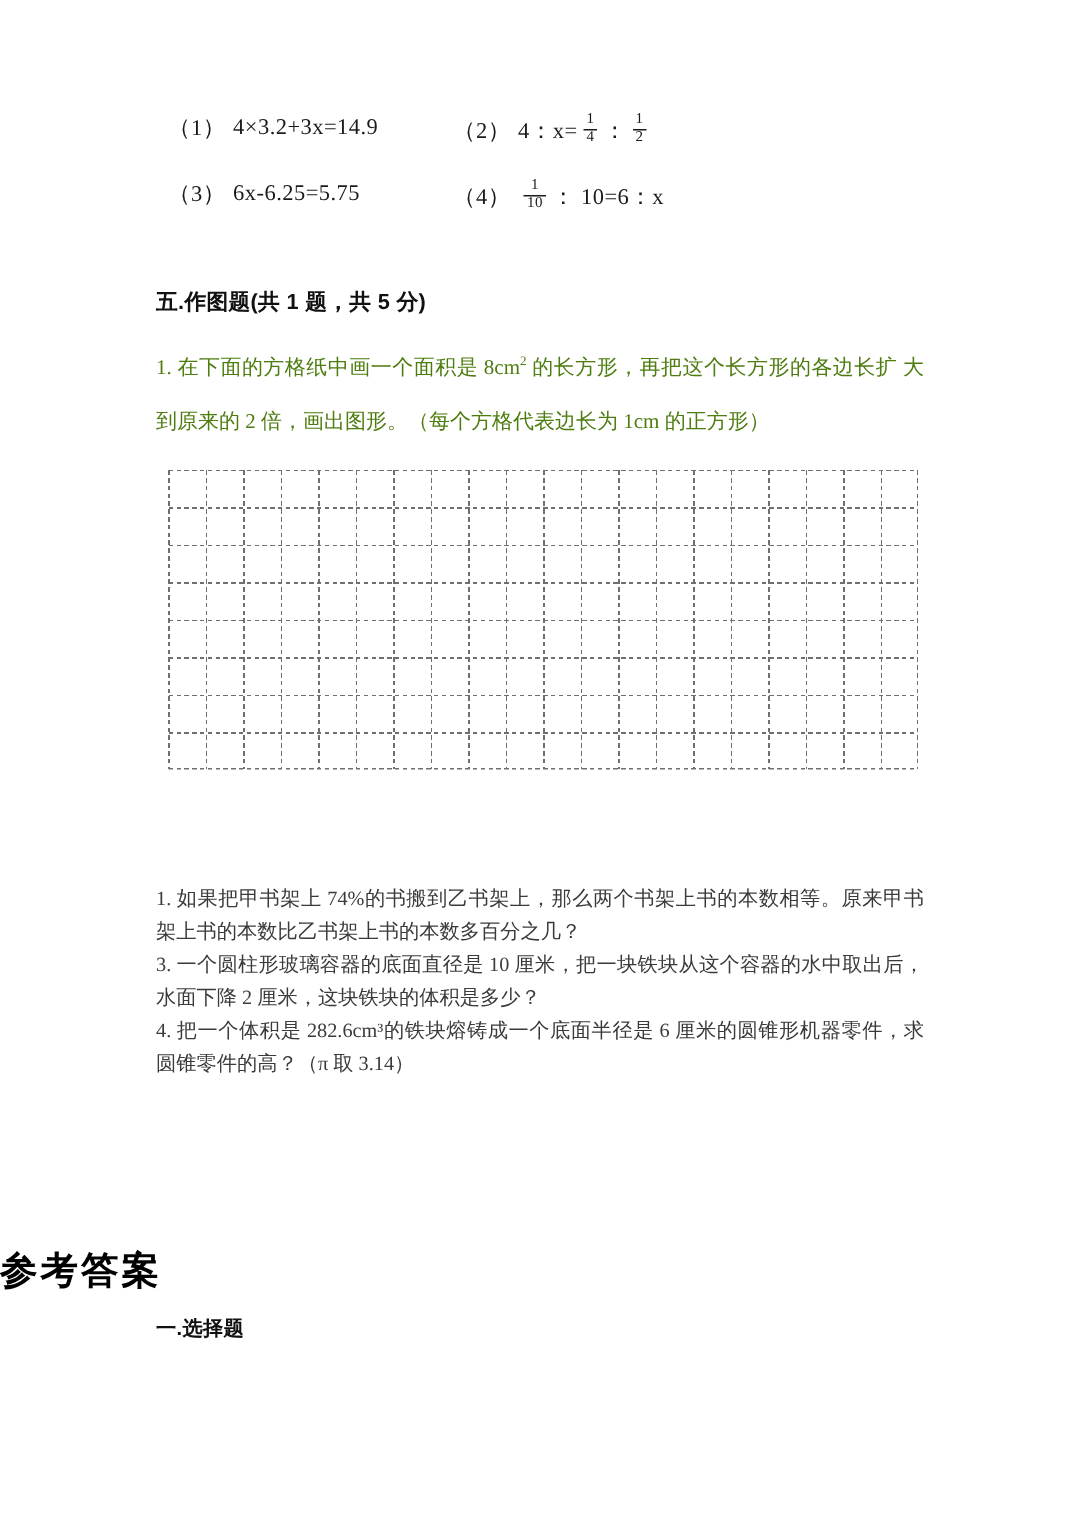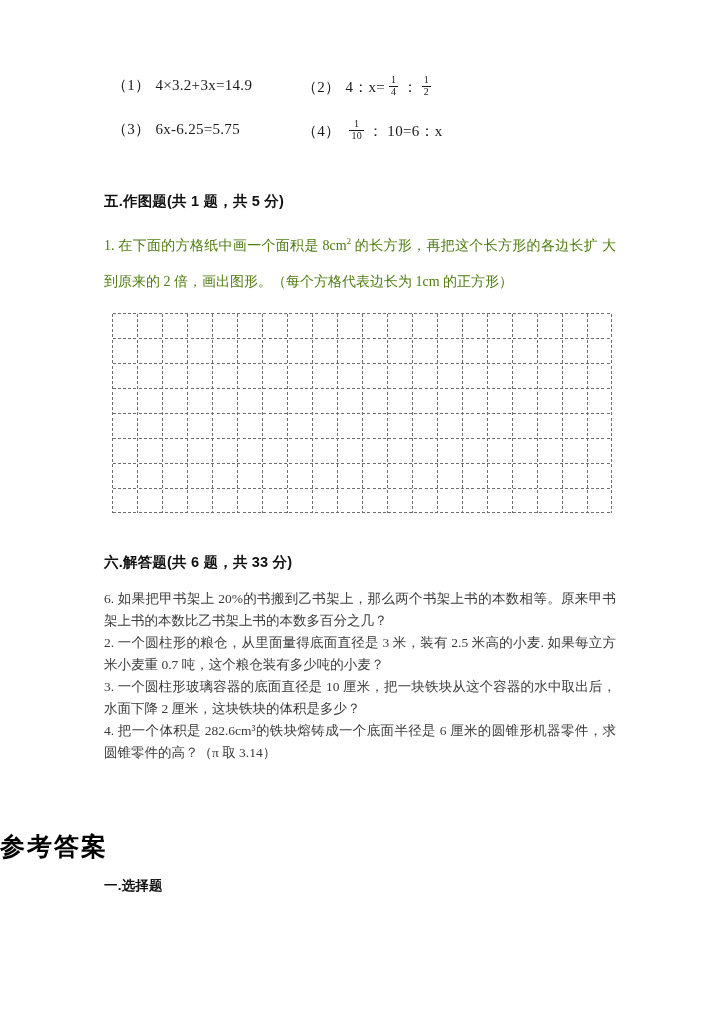--- a/index.html
+++ b/index.html
@@ -212,25 +212,23 @@
         <line x1="0.5" y1="50.5" x2="499.5" y2="50.5" stroke="#6f6f6f" stroke-width="1" stroke-dasharray="3,2.2" shape-rendering="crispEdges"></line>
         <line x1="0.5" y1="75.5" x2="499.5" y2="75.5" stroke="#6f6f6f" stroke-width="1" stroke-dasharray="3,2.2" shape-rendering="crispEdges"></line>
         <line x1="0.5" y1="100.5" x2="499.5" y2="100.5" stroke="#6f6f6f" stroke-width="1" stroke-dasharray="3,2.2" shape-rendering="crispEdges"></line>
         <line x1="0.5" y1="125.5" x2="499.5" y2="125.5" stroke="#6f6f6f" stroke-width="1" stroke-dasharray="3,2.2" shape-rendering="crispEdges"></line>
         <line x1="0.5" y1="150.5" x2="499.5" y2="150.5" stroke="#6f6f6f" stroke-width="1" stroke-dasharray="3,2.2" shape-rendering="crispEdges"></line>
         <line x1="0.5" y1="175.5" x2="499.5" y2="175.5" stroke="#6f6f6f" stroke-width="1" stroke-dasharray="3,2.2" shape-rendering="crispEdges"></line>
         <line x1="0.5" y1="199.5" x2="499.5" y2="199.5" stroke="#6f6f6f" stroke-width="1" stroke-dasharray="3,2.2" shape-rendering="crispEdges"></line>
       </svg>
   </div>
 
-  <div class="sec-head" id="sec6-head">六.解答题(共 6 题，共 33 分)</div>
 
   <div class="qlist" id="section6-questions">
-      <div class="qitem">6. 如果把甲书架上 20%的书搬到乙书架上，那么两个书架上书的本数相等。原来甲书架上书的本数比乙书架上书的本数多百分之几？</div>
-      <div class="qitem">2. 一个圆柱形的粮仓，从里面量得底面直径是 3 米，装有 2.5 米高的小麦. 如果每立方米小麦重 0.7 吨，这个粮仓装有多少吨的小麦？</div>
+      <div class="qitem">1. 如果把甲书架上 74%的书搬到乙书架上，那么两个书架上书的本数相等。原来甲书架上书的本数比乙书架上书的本数多百分之几？</div>
       <div class="qitem">3. 一个圆柱形玻璃容器的底面直径是 10 厘米，把一块铁块从这个容器的水中取出后，水面下降 2 厘米，这块铁块的体积是多少？</div>
       <div class="qitem">4. 把一个体积是 282.6cm³的铁块熔铸成一个底面半径是 6 厘米的圆锥形机器零件，求圆锥零件的高？（π 取 3.14）</div>
     </div>
 
   <div class="ans-title">参考答案</div>
   <div class="sec-head" id="ans-sec1-head">一.选择题</div>
 
 </div>
 
 </body></html>

